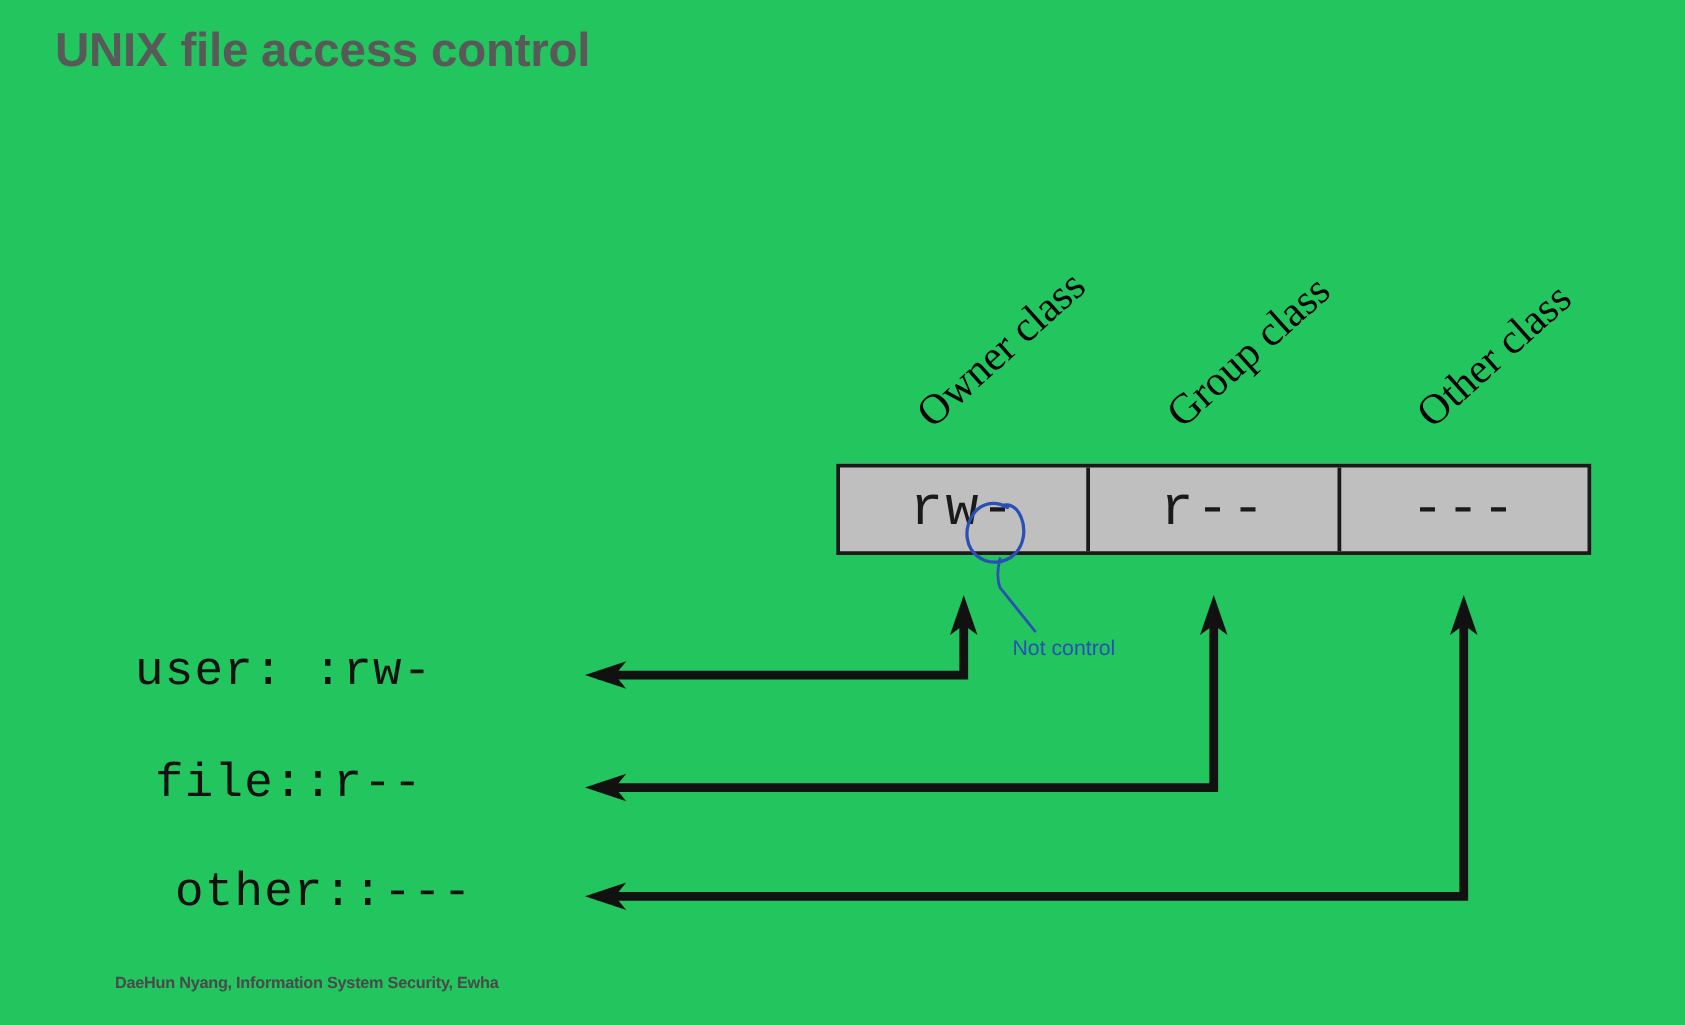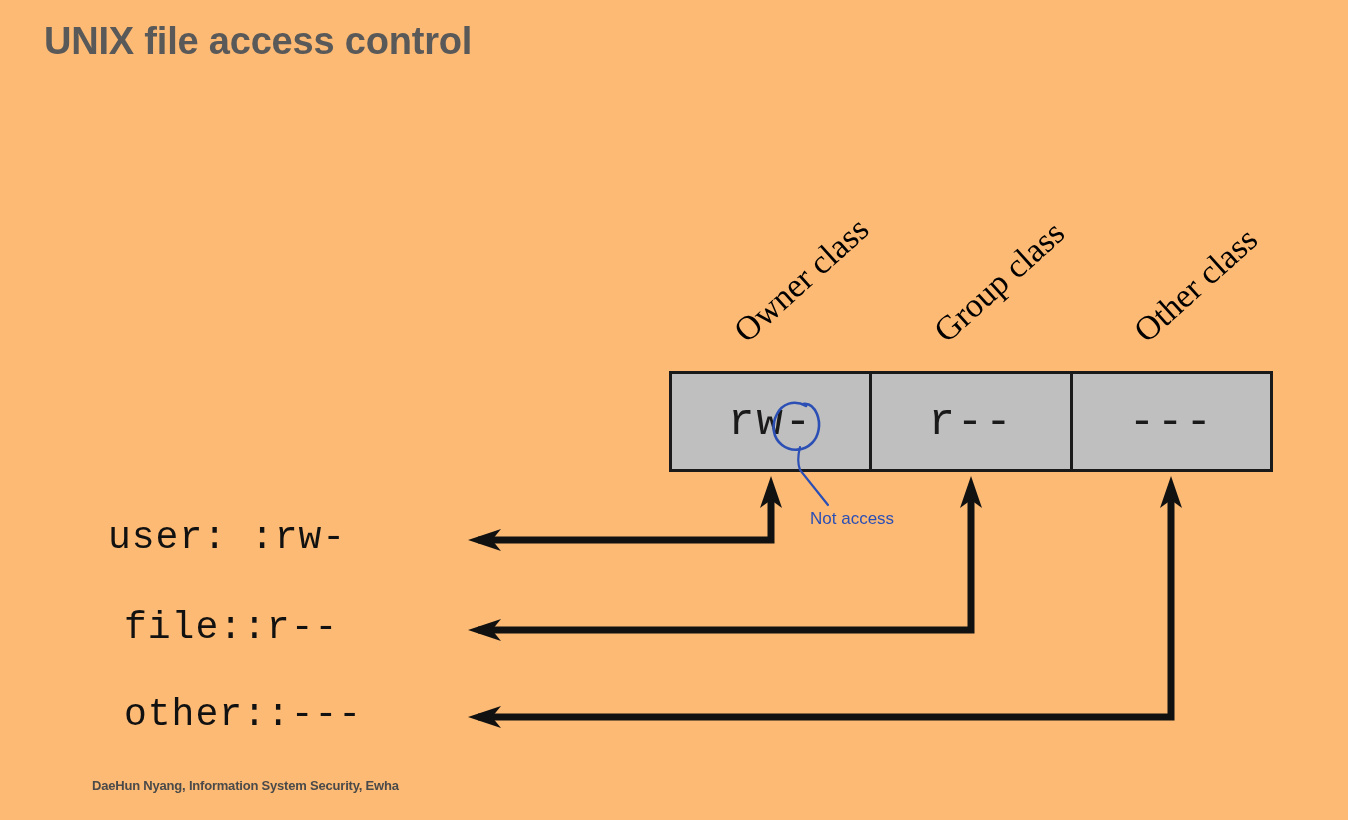--- a/index.html
+++ b/index.html
@@ -7,21 +7,21 @@
     padding: 0;
     background: #ffffff;
   }
   body {
     font-family: "Liberation Sans", sans-serif;
   }
   #slide {
     position: relative;
     width: 1348px;
     height: 820px;
-    background: #fdba74;
+    background: #22c55e;
     overflow: hidden;
   }
 
   
   #slide-title {
     position: absolute;
     left: 44px;
     top: 20px;
     font-family: "Liberation Sans", sans-serif;
     font-size: 38px;
@@ -44,21 +44,21 @@
     white-space: nowrap;
     padding-left: 48px;
   }
 
   
   #perm-box {
     position: absolute;
     left: 669px;
     top: 371px;
     width: 604px;
-    height: 101px;
+    height: 73px;
     box-sizing: border-box;
     background: #bfbfbf;
     border: 3px solid #1a1a1a;
     display: flex;
   }
   .perm-cell {
     flex: 1 1 0;
     display: flex;
     align-items: center;
     justify-content: center;
@@ -96,21 +96,21 @@
     position: absolute;
     font-family: "Liberation Mono", "DejaVu Sans Mono", monospace;
     font-size: 38px;
     color: #111111;
     letter-spacing: 1px;
     white-space: pre;
     line-height: 1;
   }
   #acl-user  { left: 108px; top: 519px; }
   #acl-group { left: 124px; top: 609px; }
-  #acl-other { left: 124px; top: 696px; }
+  #acl-other { left: 140px; top: 696px; }
 
   
   #overlay {
     position: absolute;
     left: 0;
     top: 0;
     width: 1348px;
     height: 820px;
     pointer-events: none;
   }
@@ -177,17 +177,17 @@
       <path d="M 806 406 C 794 399 782 404 777 414
                C 771 425 773 438 782 445
                C 791 452 804 451 812 443
                C 819 436 821 424 817 414
                C 814 407 809 403 803 404" fill="none" stroke="#2b4fb5" stroke-width="2.6" stroke-linecap="round"></path>
 
       <path d="M 800 447 C 798 455 797 462 800 470 L 828 505" fill="none" stroke="#2b4fb5" stroke-width="2.2" stroke-linecap="round"></path>
     </g>
   </svg>
 
-  <div id="not-allowed-label">Not access</div>
+  <div id="not-allowed-label">Not control</div>
 
   <div id="slide-footer">DaeHun Nyang, Information System Security, Ewha</div>
 
 </div>
 
 </body></html>

